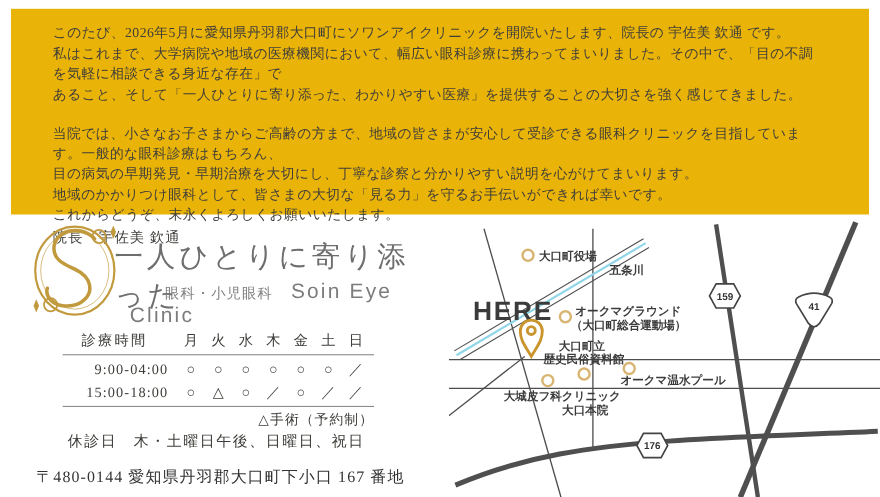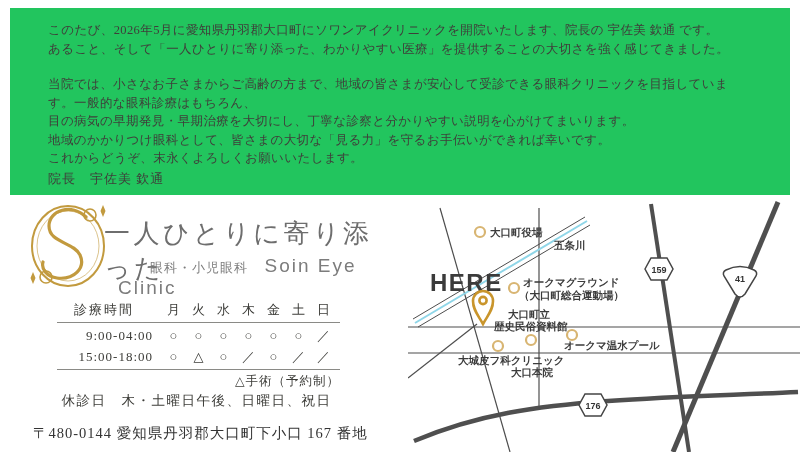--- a/index.html
+++ b/index.html
@@ -1,21 +1,21 @@
 <!DOCTYPE html>
 <html><head>
 <meta charset="utf-8">
 <style>
   html,body{margin:0;padding:0;background:#ffffff;}
   .page{position:relative;width:800px;height:452px;background:#ffffff;overflow:hidden;
         font-family:"Liberation Serif","DejaVu Serif",serif;color:#3c3c38;}
 
   
   .notice{position:absolute;left:10px;top:8px;width:780px;height:187px;
-          background:#22c55e;box-sizing:border-box;padding:13px 38px 0 38px;}
+          background:#eab308;box-sizing:border-box;padding:13px 38px 0 38px;}
   .pline{margin:0;font-size:12.5px;line-height:18.5px;letter-spacing:0.4px;color:#3f3e3a;}
   .pgap{height:17px;}
   .sig{margin:1px 0 0 0;font-size:13px;line-height:19px;text-align:left;
        padding-right:14px;letter-spacing:1px;color:#3f3e3a;}
 
   
   .logo{position:absolute;left:26px;top:200px;width:84px;height:90px;}
   .brand-name{position:absolute;left:104px;top:216px;width:270px;
               font-family:"Liberation Sans","DejaVu Sans",sans-serif;
               font-size:26px;letter-spacing:3.5px;color:#6e6e6e;}
@@ -45,20 +45,21 @@
   .map text.shield-no{font-size:9px;text-anchor:middle;fill:#333;}
   .map text.here{font-size:24px;letter-spacing:1.5px;}
 </style>
 </head>
 <body>
 
 <div class="page">
 
   <section class="notice">
     <p class="pline">このたび、2026年5月に愛知県丹羽郡大口町にソワンアイクリニックを開院いたします、院長の 宇佐美 欽通 です。</p>
+    <p class="pline">私はこれまで、大学病院や地域の医療機関において、幅広い眼科診療に携わってまいりました。その中で、「目の不調を気軽に相談できる身近な存在」で</p>
     <p class="pline">あること、そして「一人ひとりに寄り添った、わかりやすい医療」を提供することの大切さを強く感じてきました。</p>
     <div class="pgap"></div>
     <p class="pline">当院では、小さなお子さまからご高齢の方まで、地域の皆さまが安心して受診できる眼科クリニックを目指しています。一般的な眼科診療はもちろん、</p>
     <p class="pline">目の病気の早期発見・早期治療を大切にし、丁寧な診察と分かりやすい説明を心がけてまいります。</p>
     <p class="pline">地域のかかりつけ眼科として、皆さまの大切な「見る力」を守るお手伝いができれば幸いです。</p>
     <p class="pline">これからどうぞ、末永くよろしくお願いいたします。</p>
     <p class="sig">院長　宇佐美 欽通</p>
   </section>
 
   <div class="logo">

